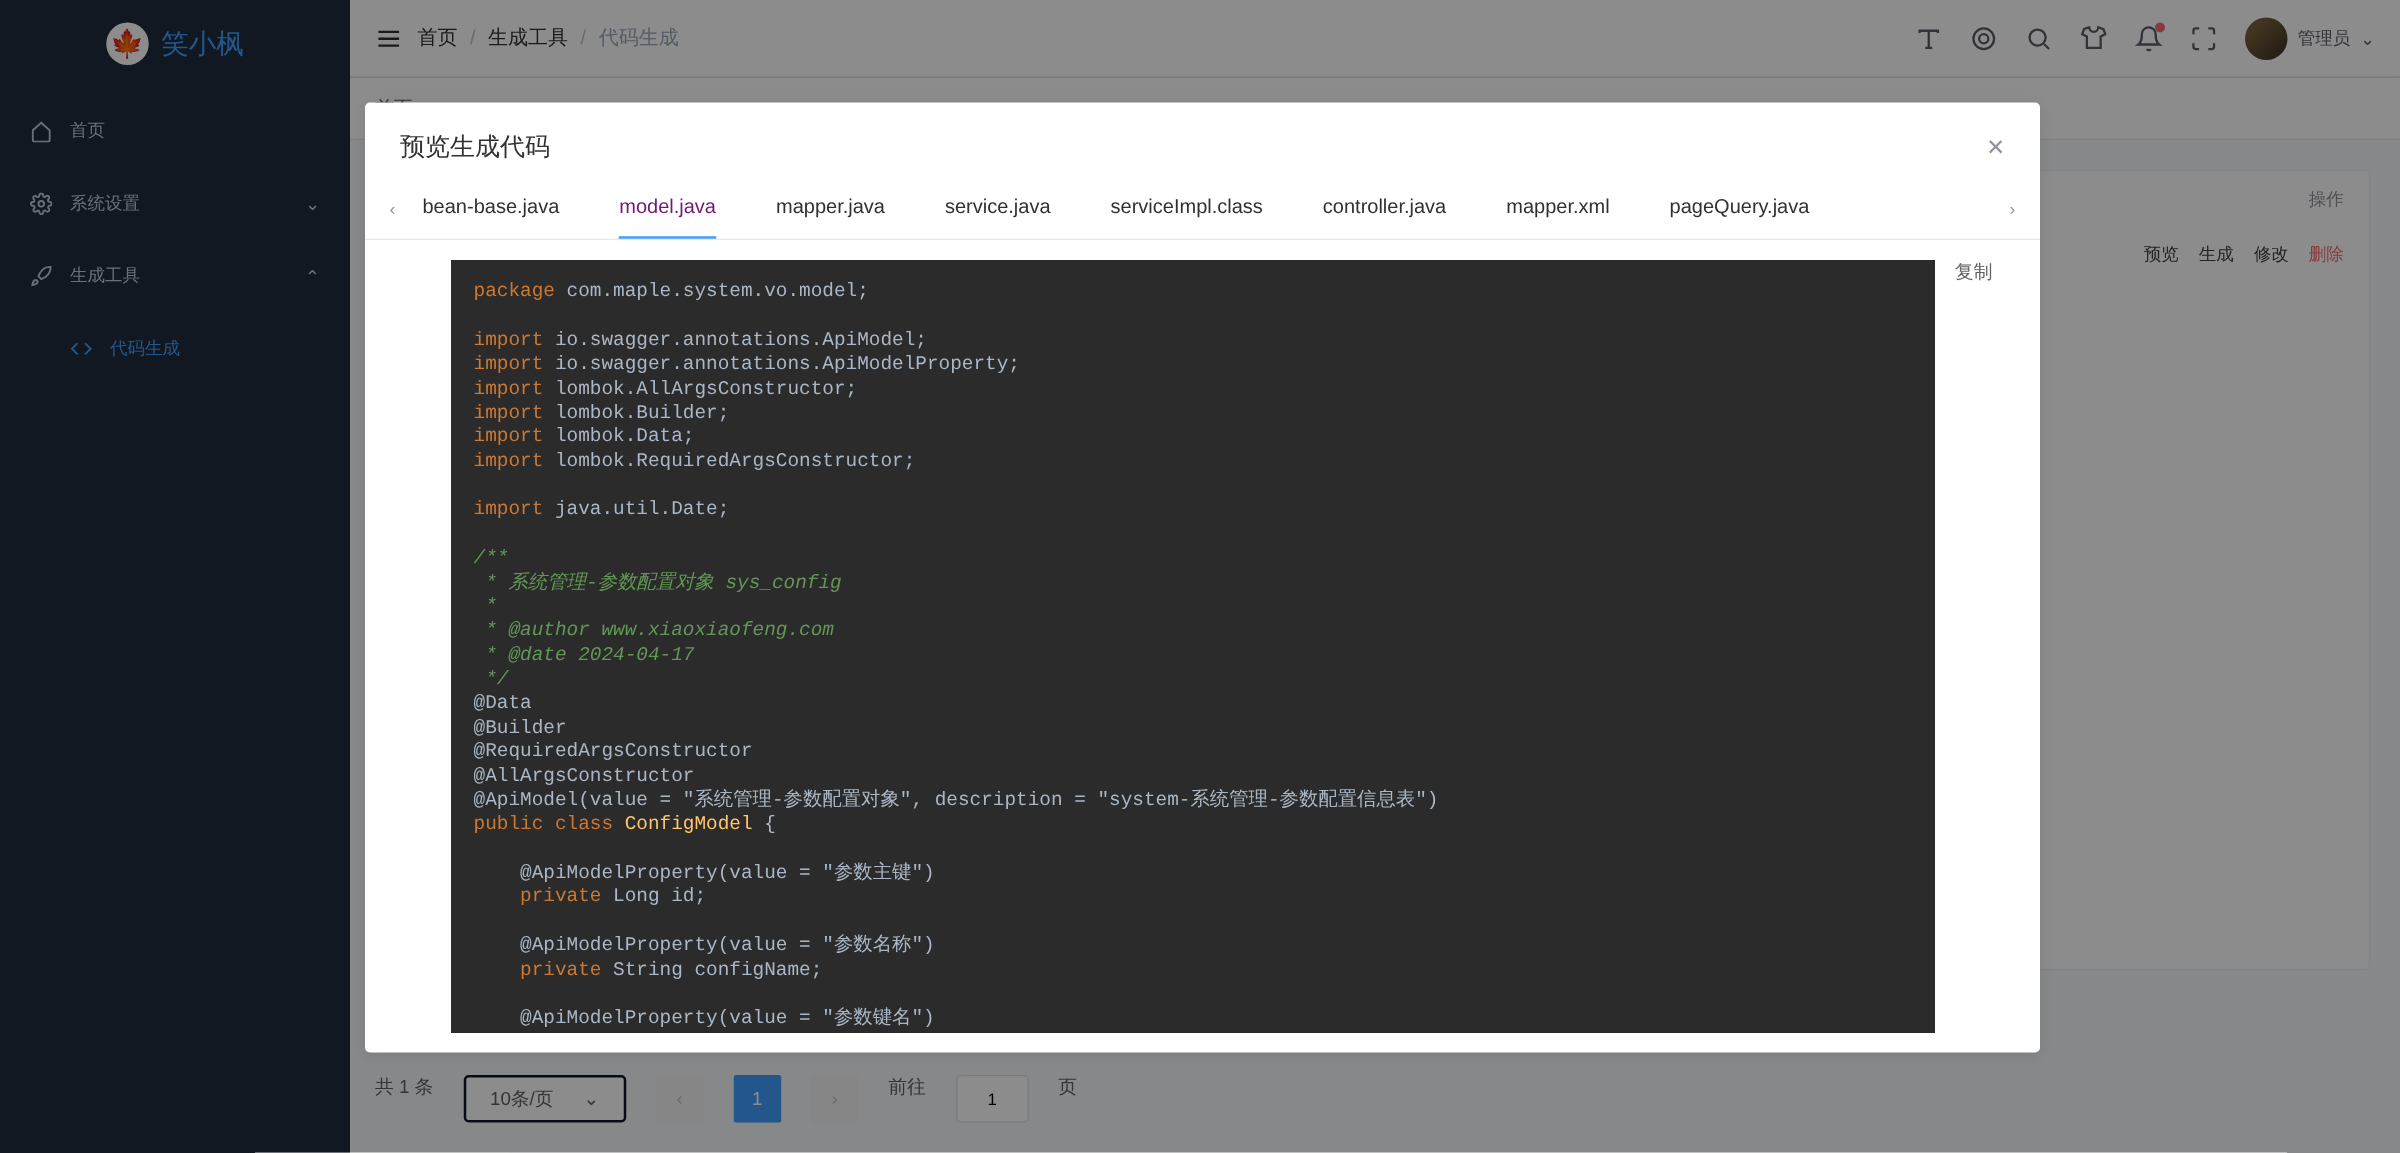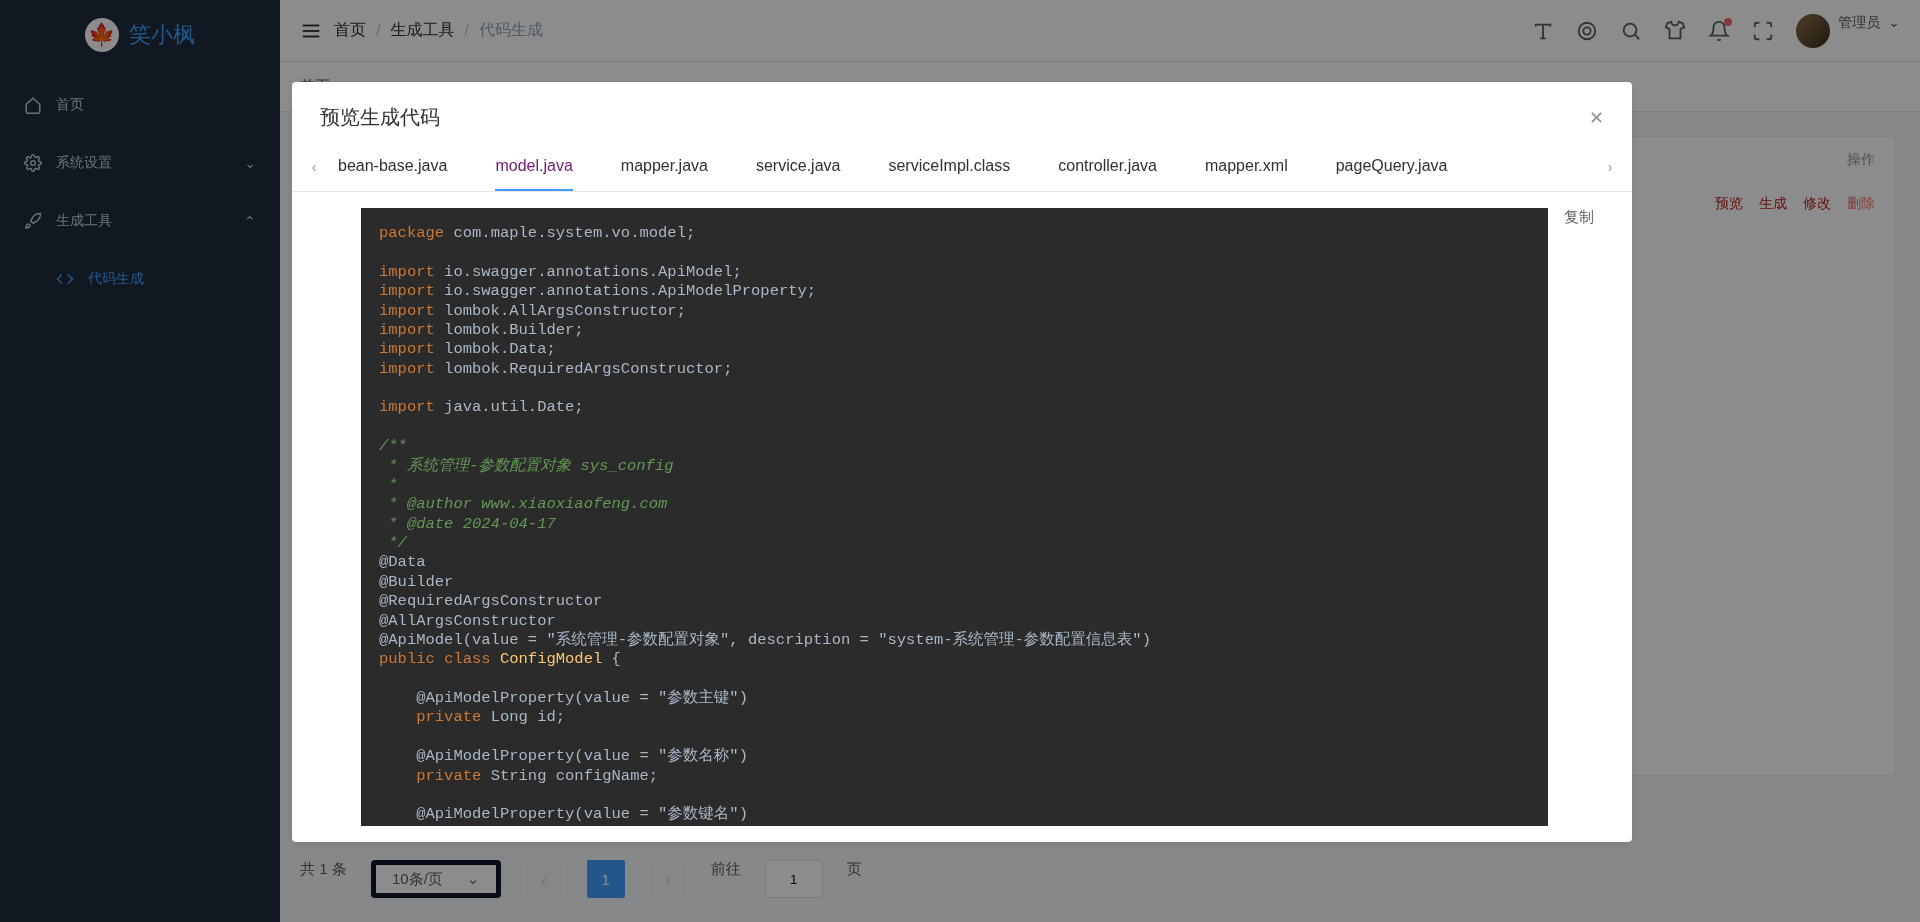--- a/index.html
+++ b/index.html
@@ -19,36 +19,36 @@
 
 .header { position: fixed; left: 280px; right: 0; top: 0; height: 62px; background: #fff; border-bottom: 1px solid #e6e6e6; display: flex; align-items: center; padding: 0 20px; gap: 12px; z-index: 5; }
 .breadcrumb { display: flex; align-items: center; gap: 10px; color: #606266; font-size: 16px; }
 .breadcrumb .sep { color: #c0c4cc; }
 .breadcrumb .active { color: #97a8be; }
 .breadcrumb .strong { color: #303133; }
 .header-right { margin-left: auto; display: flex; align-items: center; gap: 22px; color: #5a5e66; }
 .header-icon { width: 22px; height: 22px; display: inline-flex; align-items: center; justify-content: center; cursor: pointer; position: relative; }
 .badge-dot { position: absolute; top: -2px; right: -2px; width: 8px; height: 8px; border-radius: 50%; background: #f56c6c; }
 .avatar { width: 34px; height: 34px; border-radius: 50%; background: linear-gradient(135deg,#8b6f47,#3a2e1f); }
-.user-block { display: flex; gap: 8px; cursor: pointer; }
+.user-block { display: flex; align-items: center; gap: 8px; cursor: pointer; }
 
 
 .tab-row { position: fixed; left: 280px; right: 0; top: 62px; height: 50px; background: #fff; border-bottom: 1px solid #e6e6e6; display: flex; align-items: center; padding: 0 20px; gap: 40px; color: #606266; font-size: 15px; z-index: 4; }
 
 
 .main { position: fixed; left: 280px; right: 0; top: 112px; bottom: 0; padding: 24px; background: #f5f7fa; }
 .table-box { background: #fff; border: 1px solid #ebeef5; border-radius: 4px; height: 640px; position: relative; }
 .table-head-op { position: absolute; right: 20px; top: 14px; color: #909399; font-weight: 500; }
 .row-actions { position: absolute; right: 20px; top: 58px; display: flex; gap: 16px; }
-.row-actions span { color: #b91c1c; cursor: pointer; }
+.row-actions span { color: #404040; cursor: pointer; }
 .row-actions .del { color: #f56c6c; }
 
 
 .pager { position: fixed; left: 300px; bottom: 24px; display: flex; gap: 24px; font-size: 15px; color: #606266; z-index: 4; }
-.pager .sel { width: 130px; height: 38px; border: 5px solid #0f172a; border-radius: 4px; background: #fff; display: flex; align-items: center; justify-content: center; gap: 24px; }
+.pager .sel { width: 130px; height: 38px; border: 2px solid #0f172a; border-radius: 4px; background: #fff; display: flex; align-items: center; justify-content: center; gap: 24px; }
 .pager .pbtn { width: 38px; height: 38px; background: #f4f4f5; display: flex; align-items: center; justify-content: center; border-radius: 2px; color: #c0c4cc; }
 .pager .pbtn.cur { background: #409eff; color: #fff; }
 .pager .inp { width: 58px; height: 38px; border: 1px solid #dcdfe6; border-radius: 4px; text-align: center; background: #fff; }
 
 
 .overlay { position: fixed; inset: 0; background: rgba(0,0,0,0.45); z-index: 100; }
 
 
 .modal { position: fixed; left: 292px; top: 82px; width: 1340px; height: 760px; background: #fff; border-radius: 4px; z-index: 200; display: flex; flex-direction: column; box-shadow: 0 2px 12px rgba(0,0,0,0.1); }
 .modal-header { padding: 22px 28px 12px; display: flex; align-items: center; }

